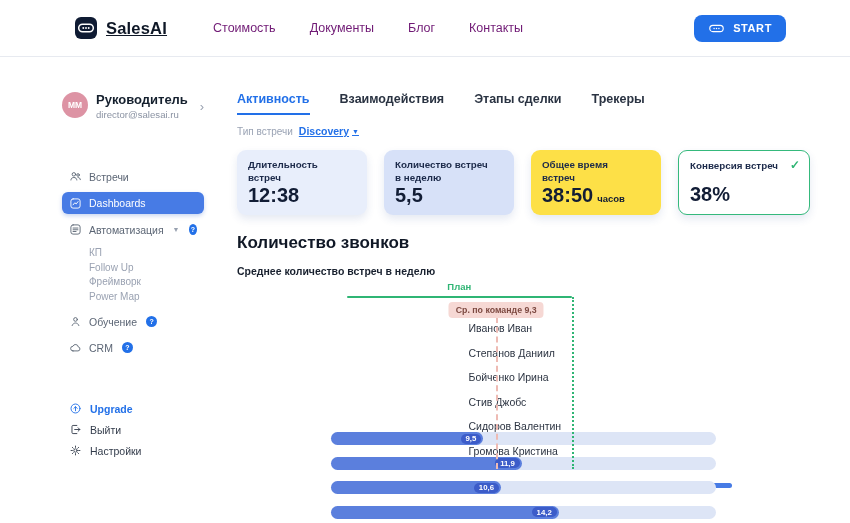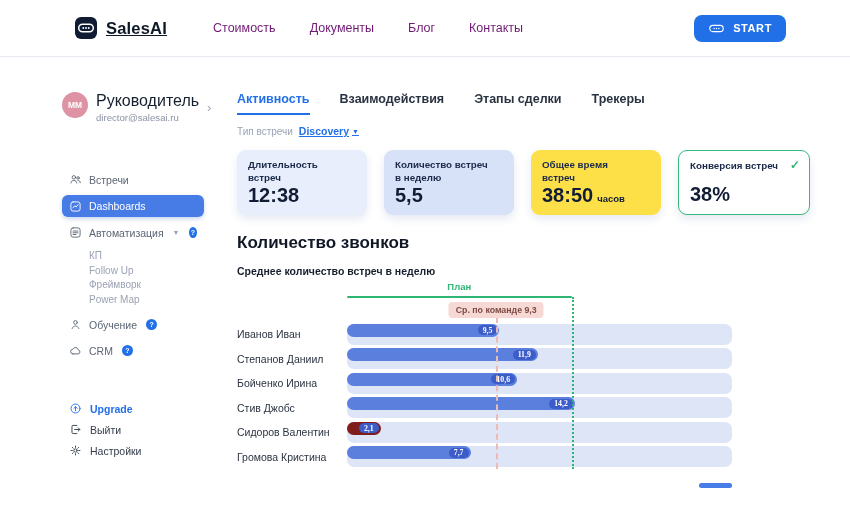--- a/index.html
+++ b/index.html
@@ -17,21 +17,21 @@
   .start-icon svg { width:17px; height:17px; display:block; }
 
   
   .body { display:flex; height:466px; padding:35px 40px 0 62px; }
   .sidebar { flex:0 0 142px; width:142px; display:flex; flex-direction:column; padding-bottom:66px; }
   .spacer { flex:1; }
 
   
   .profile { display:flex; align-items:flex-start; gap:8px; cursor:pointer; }
   .avatar { flex:0 0 26px; width:26px; height:26px; border-radius:50%; background:#dd93a4; color:#fff; font-size:8.5px; font-weight:700; display:flex; align-items:center; justify-content:center; }
-  .profile-name { font-size:16px; font-weight:400; color:#15202e;text-align:right; }
+  .profile-name { font-size:13px; font-weight:700; color:#15202e;text-align:right; }
   .profile-email { font-size:9.6px; color:#8b93a3; margin-top:2px; }
   .profile-chev { margin-left:auto; color:#9aa2b1; font-size:13px; align-self:center; }
 
   
   .side-menu { margin-top:46px; display:flex; flex-direction:column; }
   .side-item { display:flex; align-items:center; gap:7px; height:21px; margin-bottom:5px; padding:0 7px; border-radius:6px; font-size:10.5px; color:#5c6675; cursor:pointer;text-align:center; }
   .side-item.active { background:#477be5; color:#fff; height:22px; box-shadow:0 2px 4px rgba(40,90,200,.25); }
   .icn svg { fill:none; stroke:currentColor; stroke-width:1.7; stroke-linecap:round; stroke-linejoin:round; width:13px; height:13px; display:block; }
   .side-chev { font-size:7px; color:#98a1b0; margin-left:2px; }
   .info-badge { width:11px; height:11px; border-radius:50%; background:#2270e8; color:#fff; font-size:7px; font-weight:700; display:flex; align-items:center; justify-content:center; margin-left:2px; cursor:pointer; }
@@ -62,23 +62,23 @@
   .section-sub { margin-top:12px; font-size:10.5px; font-weight:700; color:#18202e; }
 
   
   .chart { position:relative; margin-top:4px; height:192px; }
   .plan-label { position:absolute; top:0; transform:translateX(-50%); font-size:9.5px; font-weight:700; color:#2fb574; z-index:3; }
   .plan-hline { position:absolute; top:15px; height:2px; border-radius:1px; z-index:3; }
   .plan-vline { position:absolute; top:16px; bottom:4px; width:0; border-left:2px dotted #49bd8a; z-index:2; }
   .avg-badge { position:absolute; top:21px; transform:translateX(-50%); color:#7d4a42; font-size:8.8px; font-weight:700; padding:3px 7px; border-radius:4px; white-space:nowrap; z-index:3; }
   .avg-vline { position:absolute; top:36px; bottom:4px; width:0; border-left:2px dashed #eebbb4; z-index:2; }
   .rows { padding-top:41px; position:relative; z-index:1; }
-  .crow { display:flex; align-items:center; height:24.5px; }
+  .crow { display:flex; align-items:center; height:24.5px;flex-direction:column; }
   .crow-label { width:110px; flex:0 0 110px; font-size:10.5px; color:#2c3442; }
-  .track { width:385px; height:21px; border-radius:7px; position:relative;font-family:Liberation Serif, serif; }
+  .track { width:385px; height:21px; border-radius:7px; position:relative; }
   .fill { height:13px; border-radius:7px; position:relative; }
   .chip { position:absolute; right:2px; top:1.5px; height:10px; color:#fff; font-size:7.8px; font-weight:700; border-radius:5px; padding:0 5px; display:flex; align-items:center; }
   .hscroll { width:495px; margin-top:10px; display:flex; }
   .thumb { margin-left:auto; width:33px; height:5px; border-radius:3px; background:#477be5; cursor:pointer; }
 </style>
 </head>
 <body>
 
 <div class="page">
 

